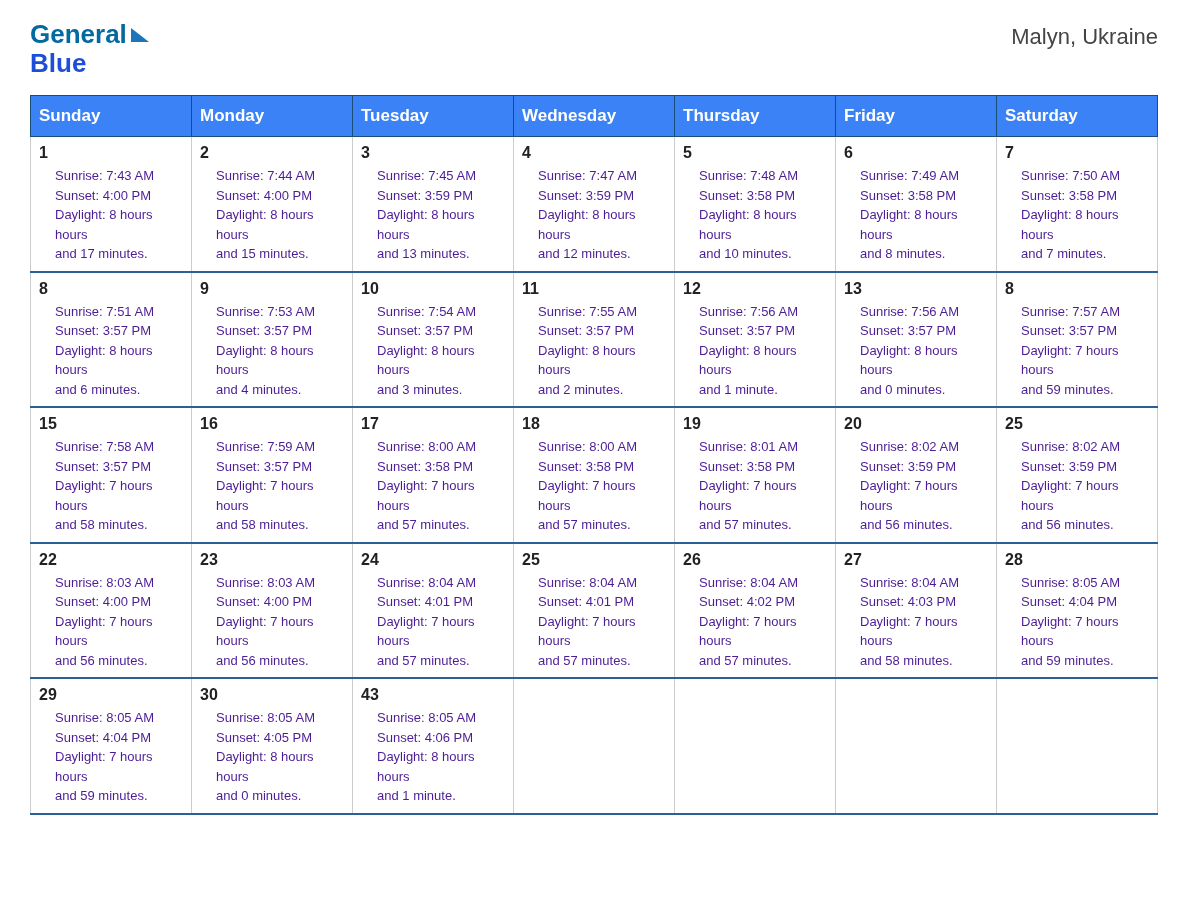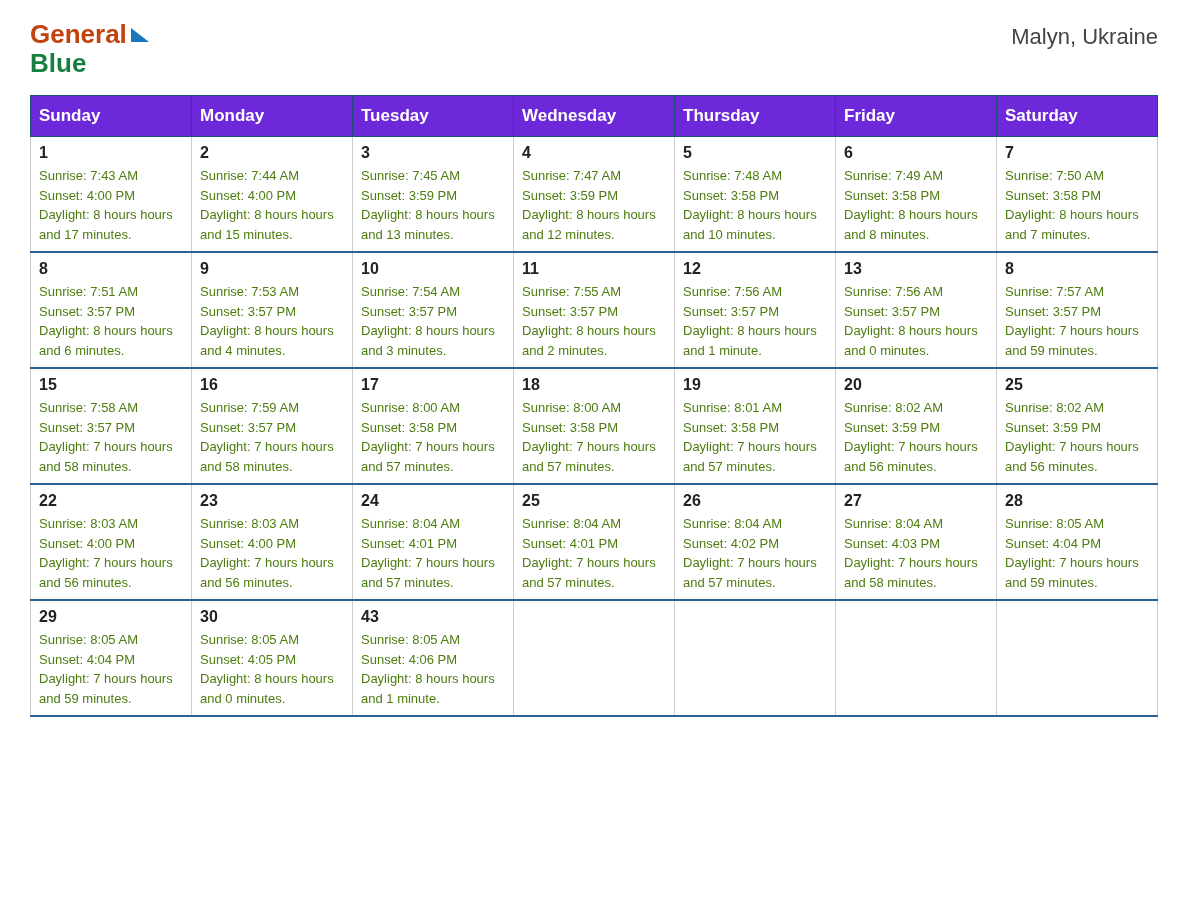--- a/index.html
+++ b/index.html
@@ -34,21 +34,21 @@
       color: #444;
       margin-top: 4px;
       text-align: center;
     }
     table {
       width: 100%;
       border-collapse: collapse;
       table-layout: fixed;
     }
     thead th {
-      background-color: #6d28d9;
+      background-color: #3b82f6;
       color: #fff;
       font-size: 17px;
       font-weight: bold;
       padding: 10px 8px;
       text-align: left;
       border: 1px solid #1a4f7a;
     }
     tbody td {
       vertical-align: top;
       border: 1px solid #ccc;
@@ -61,40 +61,41 @@
     .day-num {
       font-size: 16px;
       font-weight: bold;
       color: #222;
       display: block;
       margin-bottom: 4px;
     }
     .day-info {
       font-size: 13px;
       line-height: 1.5;
-      color: #4d7c0f;
+      color: #4c1d95;
+      margin-left: 16px;
     }
     tbody tr {
       border-bottom: 2px solid #2a6096;
     }
     tbody td:first-child {
       border-left: 1px solid #ccc;
     }
     .empty-cell {
       background: #fff;
     }
   </style>
 </head>
 <body>
 
 <div class="header">
   <div class="logo">
   <div style="line-height:1.1">
-    <span style="font-size:26px;font-weight:bold;color:#c2410c;font-family:Arial;">General</span><span style="display:inline-block;width:0;height:0;border-top:14px solid transparent;border-bottom:0px solid transparent;border-left:18px solid #1a75bb;margin-left:4px;vertical-align:middle;margin-top:-8px;"></span><br>
-    <span style="font-size:26px;font-weight:bold;color:#15803d;font-family:Arial;">Blue</span>
+    <span style="font-size:26px;font-weight:bold;color:#0369a1;font-family:Arial;">General</span><span style="display:inline-block;width:0;height:0;border-top:14px solid transparent;border-bottom:0px solid transparent;border-left:18px solid #1a75bb;margin-left:4px;vertical-align:middle;margin-top:-8px;"></span><br>
+    <span style="font-size:26px;font-weight:bold;color:#1d4ed8;font-family:Arial;">Blue</span>
   </div>
 </div>
   <div class="title-block">
     <div class="calendar-subtitle">Malyn, Ukraine</div>
   </div>
 </div>
 
 <table>
   <thead>
     <tr>

